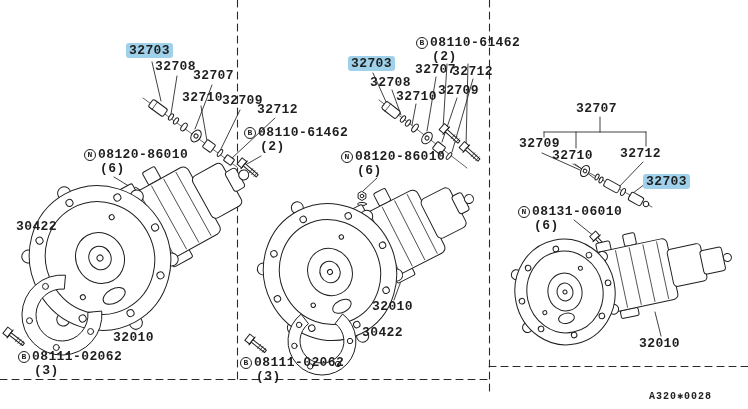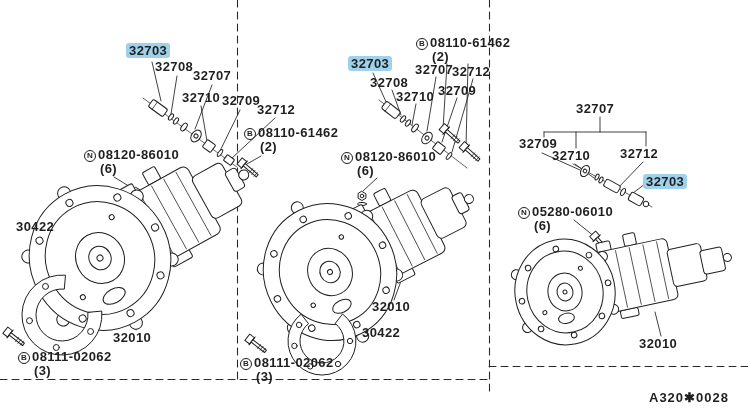--- a/index.html
+++ b/index.html
@@ -1,33 +1,33 @@
 <!DOCTYPE html>
 <html style="--hl: #9fd1ea; --ink: #1f1f1f; --bg: #ffffff;"><head>
 <meta charset="utf-8">
 <style>
   *{margin:0;padding:0;box-sizing:border-box}
   html,body{background:#fff}
   .page{position:relative;width:748px;height:409px;background:var(--bg,#fff);overflow:hidden;
-        font-family:Liberation Sans, sans-serif;color:var(--ink,#1f1f1f)}
+        font-family:Liberation Mono, monospace;color:var(--ink,#1f1f1f)}
   .art{position:absolute;inset:0}
   .art line,.art path,.art rect,.art ellipse,.art circle,.art polygon{
     stroke:var(--ink,#1f1f1f);stroke-width:1;fill:none;stroke-linecap:round;stroke-linejoin:round}
   .art .fw{fill:#fff}
   .art .thin{stroke-width:.7}
   .art .leader{stroke-width:.85}
   .art .dash{stroke-dasharray:7 5;stroke-width:1.1;stroke:#2a2a2a}
   .labels{position:absolute;inset:0}
   .lbl{position:absolute;font-size:13px;font-weight:700;letter-spacing:.4px;line-height:14px;white-space:nowrap}
   .lbl .hl{background:var(--hl,#9fd1ea);border-radius:3px;padding:0 3px;margin:0 -3px}
   .two .qty{display:block;margin-left:16px}
   .circ{display:inline-block;width:12px;height:12px;border:1.3px solid var(--ink,#1f1f1f);border-radius:50%;
         font-size:8px;line-height:9.5px;text-align:center;letter-spacing:0;vertical-align:1.5px;margin-right:2px}
   .type{position:absolute;font-size:13.5px;font-weight:700;letter-spacing:.2px;white-space:nowrap}
-  .footer-code{position:absolute;font-size:13px;font-weight:700;letter-spacing:1px;white-space:nowrap}
+  .footer-code{position:absolute;font-size:10px;font-weight:700;letter-spacing:1px;white-space:nowrap}
 </style>
 </head>
 <body>
 
 <div class="page">
 
   <svg class="art" width="748" height="409" viewBox="0 0 748 409">
 
     <line class="dash" x1="237.5" y1="0" x2="237.5" y2="379"></line>
     <line class="dash" x1="489.5" y1="0" x2="489.5" y2="392"></line>
@@ -302,20 +302,20 @@
       <span><span class="circ">B</span><span>08111-02062</span></span>
       <span class="qty">(3)</span>
     </div>
 
     <div class="lbl" style="left:576px;top:102px"><span>32707</span></div>
     <div class="lbl" style="left:519px;top:137px"><span>32709</span></div>
     <div class="lbl" style="left:552px;top:149px"><span>32710</span></div>
     <div class="lbl" style="left:620px;top:147px"><span>32712</span></div>
     <div class="lbl" style="left:646px;top:175px"><span class="hl">32703</span></div>
     <div class="lbl two" style="left:518px;top:205px">
-      <span><span class="circ">N</span><span>05280-06010</span></span>
+      <span><span class="circ">N</span><span>08131-06010</span></span>
       <span class="qty">(6)</span>
     </div>
     <div class="lbl" style="left:639px;top:337px"><span>32010</span></div>
 
     <div class="footer-code" style="left:649px;top:390px">A320✱0028</div>
   </div>
 </div>
 
 </body></html>

